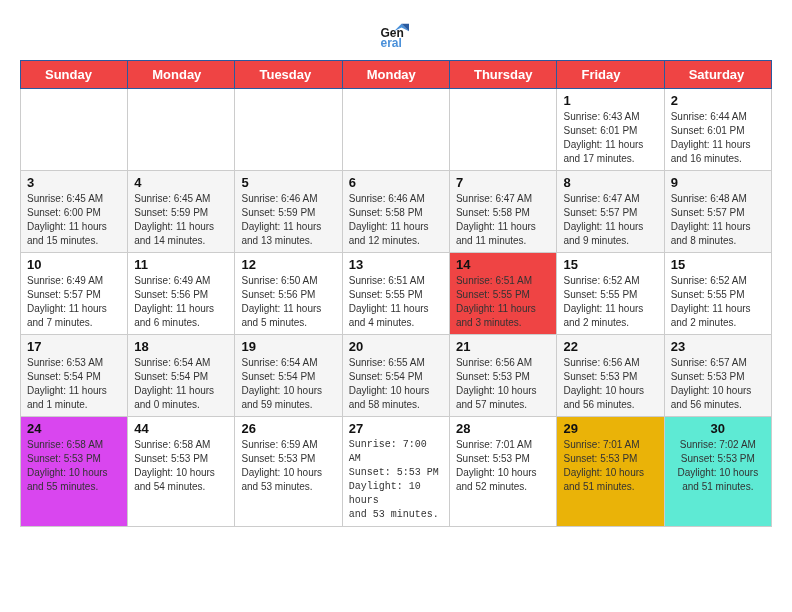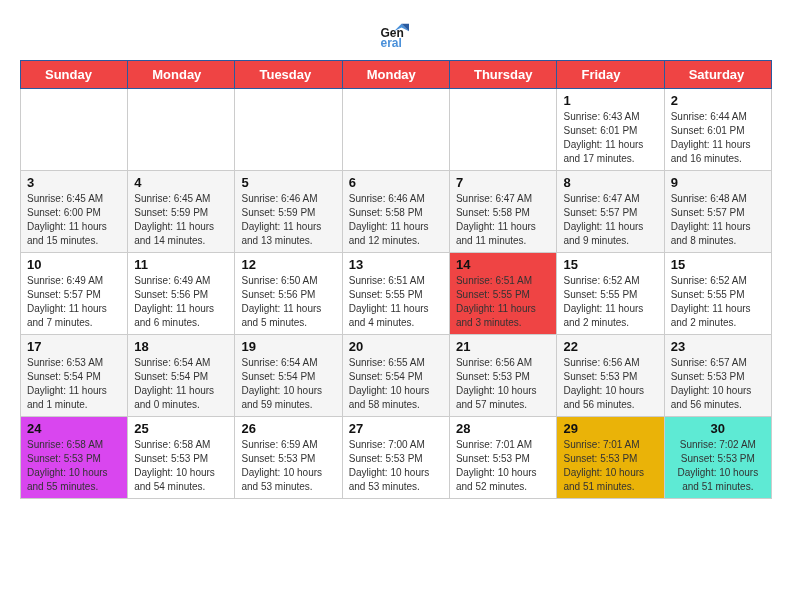--- a/index.html
+++ b/index.html
@@ -295,36 +295,36 @@
       </tr>
       <tr>
         <td style="background: #d946ef;">
           <span class="day-number">24</span>
           <div class="day-info" style="white-space: pre-line;">Sunrise: 6:58 AM
 Sunset: 5:53 PM
 Daylight: 10 hours
 and 55 minutes.</div>
         </td>
         <td style="background: rgb(255, 255, 255);">
-          <span class="day-number">25</span>
+          <span class="day-number">44</span>
           <div class="day-info" style="white-space: pre-line;">Sunrise: 6:58 AM
 Sunset: 5:53 PM
 Daylight: 10 hours
 and 54 minutes.</div>
         </td>
         <td style="background: rgb(255, 255, 255);">
           <span class="day-number">26</span>
           <div class="day-info" style="white-space: pre-line;">Sunrise: 6:59 AM
 Sunset: 5:53 PM
 Daylight: 10 hours
 and 53 minutes.</div>
         </td>
         <td style="background: rgb(255, 255, 255);">
           <span class="day-number">27</span>
-          <div class="day-info" style="white-space: pre-line;">Sunrise: 7:00 AM
+          <div class="day-info" style="white-space: pre-line; font-family: Liberation Mono, monospace;">Sunrise: 7:00 AM
 Sunset: 5:53 PM
 Daylight: 10 hours
 and 53 minutes.</div>
         </td>
         <td style="background: rgb(255, 255, 255);">
           <span class="day-number">28</span>
           <div class="day-info" style="white-space: pre-line;">Sunrise: 7:01 AM
 Sunset: 5:53 PM
 Daylight: 10 hours
 and 52 minutes.</div>

